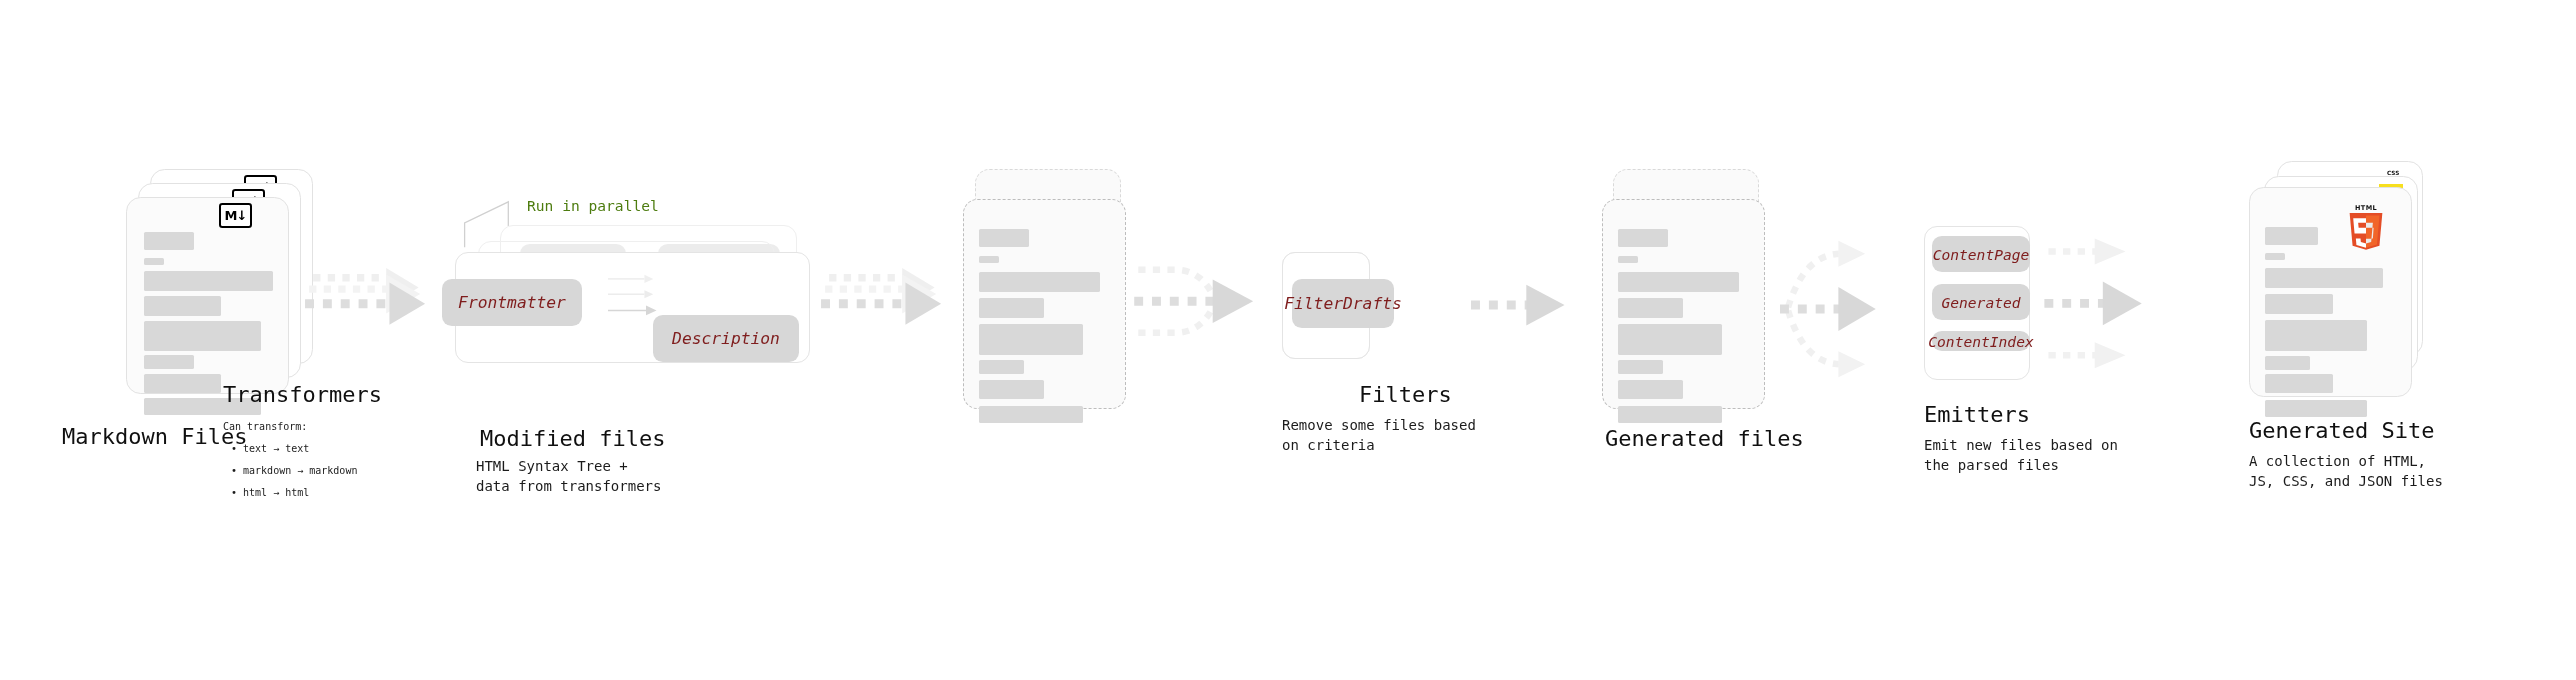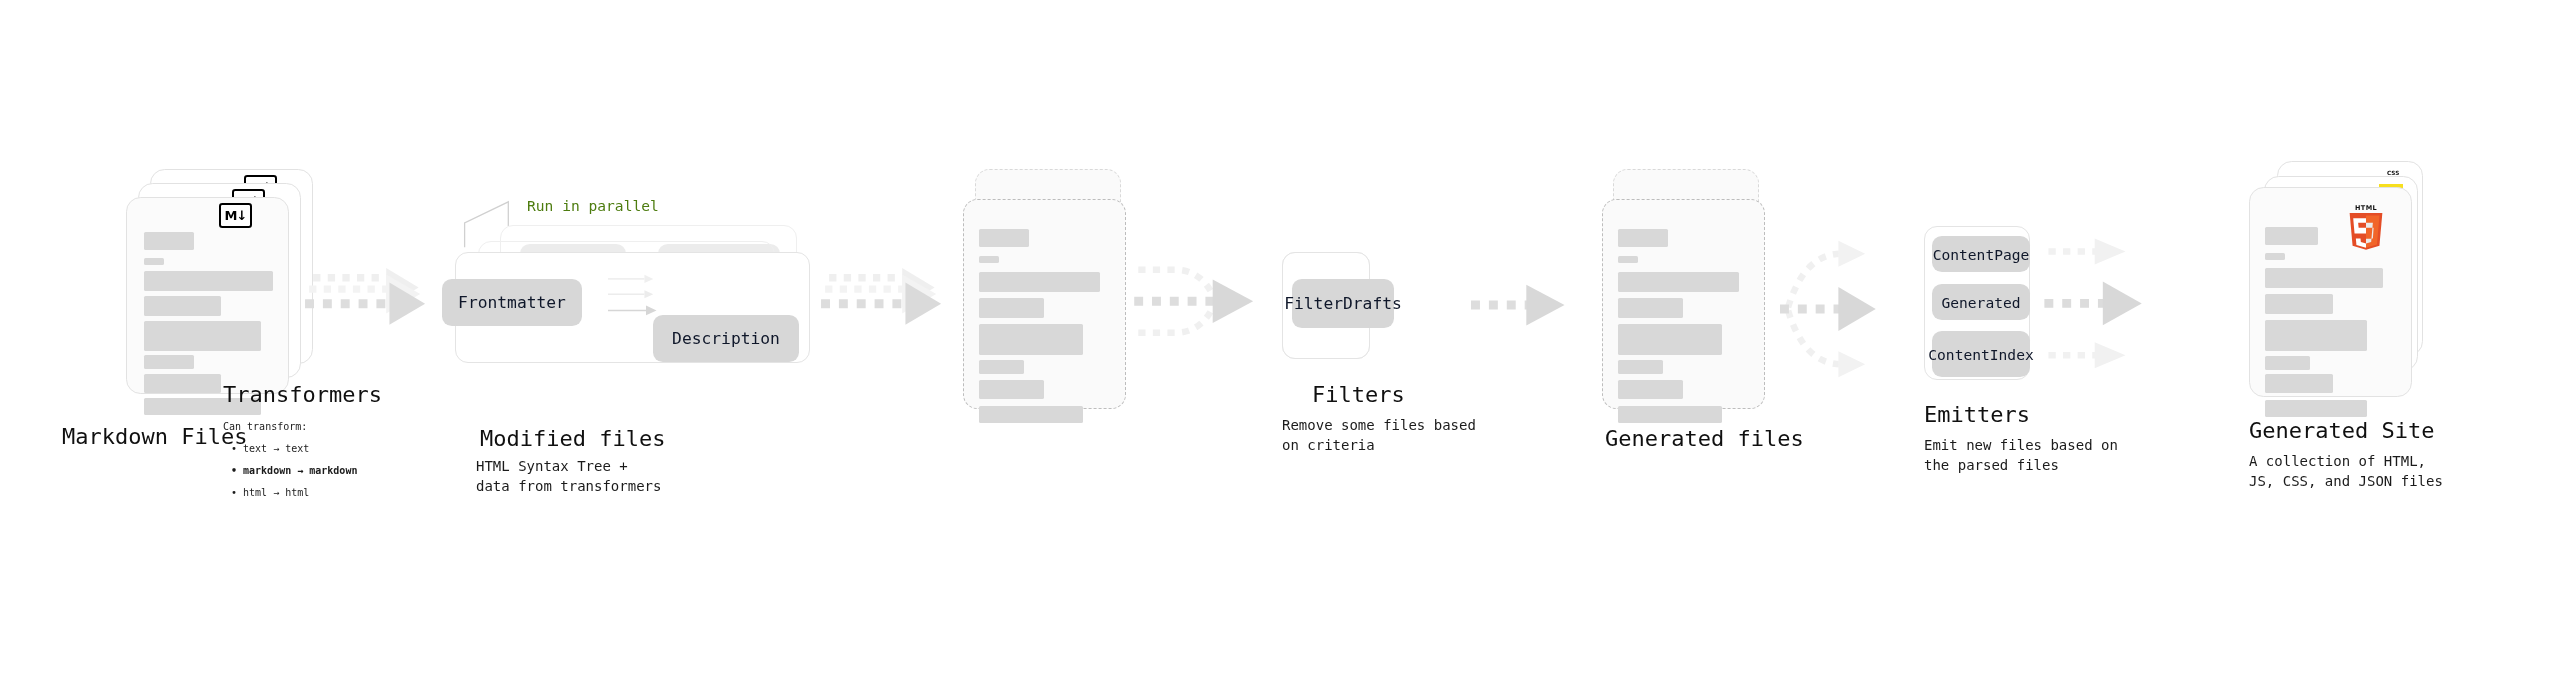--- a/index.html
+++ b/index.html
@@ -47,21 +47,21 @@
 
   
   .panel{
     position:absolute;border:1.3px solid #e4e4e4;border-radius:13px;
     background:#ffffff;box-sizing:border-box;
   }
   .panel.ghost{background:transparent;border-color:#efefef;}
   .pill{
     position:absolute;border-radius:9.8px;background:#d7d7d7;
     display:flex;align-items:center;justify-content:center;
-    font-size:16.3px;color:#0f172a;box-sizing:border-box;white-space:nowrap;
+    font-size:16.3px;color:#7f1d1d;box-sizing:border-box;white-space:nowrap;font-style:italic;
   }
   .pill.g2{background:#e0e0e0;}
   .pill.g3{background:#ececec;}
 
   
   .title{position:absolute;font-size:22px;color:#101010;white-space:nowrap;letter-spacing:0px;}
   .sub{position:absolute;font-size:14px;color:#1b1b1b;line-height:19.5px;white-space:pre;}
   .note{position:absolute;font-size:10px;color:#1b1b1b;line-height:22px;white-space:pre;}
   .faint{position:absolute;font-size:14.6px;color:#4d7c0f;white-space:nowrap;}
 
@@ -140,21 +140,21 @@
     <polygon points="47,40 60,46 47,52" fill="#d6d6d6"></polygon>
   </svg>
 
   <div class="pill" style="left:442px;top:279px;width:140px;height:47px;">Frontmatter</div>
   <div class="pill" style="left:653px;top:279px;width:146px;height:47px;margin-top:36px;">Description</div>
 
   <div class="title" style="left:223px;top:382px;position:absolute;">Transformers</div>
 
   <div class="note" style="left:223px;top:416px;">Can transform:</div>
   <div class="note" style="left:231px;top:438px;">• text → text</div>
-  <div class="note" style="left:231px;top:460px;font-weight:bold;">• markdown → markdown</div>
+  <div class="note" style="left:231px;top:460px;">• markdown → markdown</div>
   <div class="note" style="left:231px;top:482px;">• html → html</div>
 </div>
 
 <svg style="left:821px;top:268px;width:138px;height:73px;" viewBox="0 0 170 90">
   <g stroke="#efefef" stroke-width="9" stroke-dasharray="9 9" fill="none">
     <line x1="10" y1="12" x2="110" y2="12"></line>
   </g>
   <polygon points="100,0 140,24 100,48" fill="#efefef"></polygon>
   <g stroke="#f3f3f3" stroke-width="9" stroke-dasharray="9 9" fill="none">
     <line x1="5" y1="26" x2="110" y2="26"></line>
@@ -195,21 +195,21 @@
   </g>
   <polygon points="102,24 152,51 102,78" fill="#d8d8d8"></polygon>
 </svg>
 
 <div class="stage">
   <div class="panel" style="left:1282px;top:252px;width:88px;height:107px;width:88px;"></div>
 
   <div class="panel" style="left:1282px;top:252px;width:88px;height:107px;"></div>
   <div class="pill" style="left:1292px;top:279px;width:102px;height:49px;">FilterDrafts</div>
 
-  <div class="title" style="left:1312px;top:382px;position:absolute;text-align:right;">Filters</div>
+  <div class="title" style="left:1359px;top:382px;position:absolute;text-align:right;">Filters</div>
   <div class="sub" style="left:1282px;top:416px;">Remove some files based
 on criteria</div>
 </div>
 
 <svg style="left:1471px;top:283px;width:122px;height:49px;" viewBox="0 0 150 60">
   <g stroke="#dddddd" stroke-width="11" stroke-dasharray="11 11" fill="none">
     <line x1="0" y1="27" x2="75" y2="27"></line>
   </g>
   <polygon points="68,2 115,27 68,52" fill="#d8d8d8"></polygon>
 </svg>
@@ -241,21 +241,21 @@
   <g stroke="#dddddd" stroke-width="11" stroke-dasharray="11 11" fill="none">
     <line x1="0" y1="90" x2="80" y2="90"></line>
   </g>
   <polygon points="72,63 118,90 72,117" fill="#d8d8d8"></polygon>
 </svg>
 
 <div class="stage">
   <div class="panel" style="left:1924px;top:226px;width:106px;height:154px;"></div>
   <div class="pill" style="left:1932px;top:236px;width:98px;height:36px;font-size:14.6px;">ContentPage</div>
   <div class="pill" style="left:1932px;top:284px;width:98px;height:36px;font-size:14.6px;">Generated</div>
-  <div class="pill" style="left:1932px;top:331px;width:98px;height:46px;font-size:14.6px;">ContentIndex</div>
+  <div class="pill" style="left:1932px;top:331px;width:98px;height:20px;font-size:14.6px;">ContentIndex</div>
 
   <div class="title" style="left:1924px;top:402px;position:absolute;">Emitters</div>
   <div class="sub" style="left:1924px;top:436px;">Emit new files based on
 the parsed files</div>
 </div>
 
 <svg style="left:2044px;top:232px;width:163px;height:146px;" viewBox="0 0 200 180">
   <g stroke="#f1f1f1" stroke-width="8" stroke-dasharray="9 9" fill="none">
     <line x1="5" y1="24" x2="70" y2="24"></line>
   </g>

